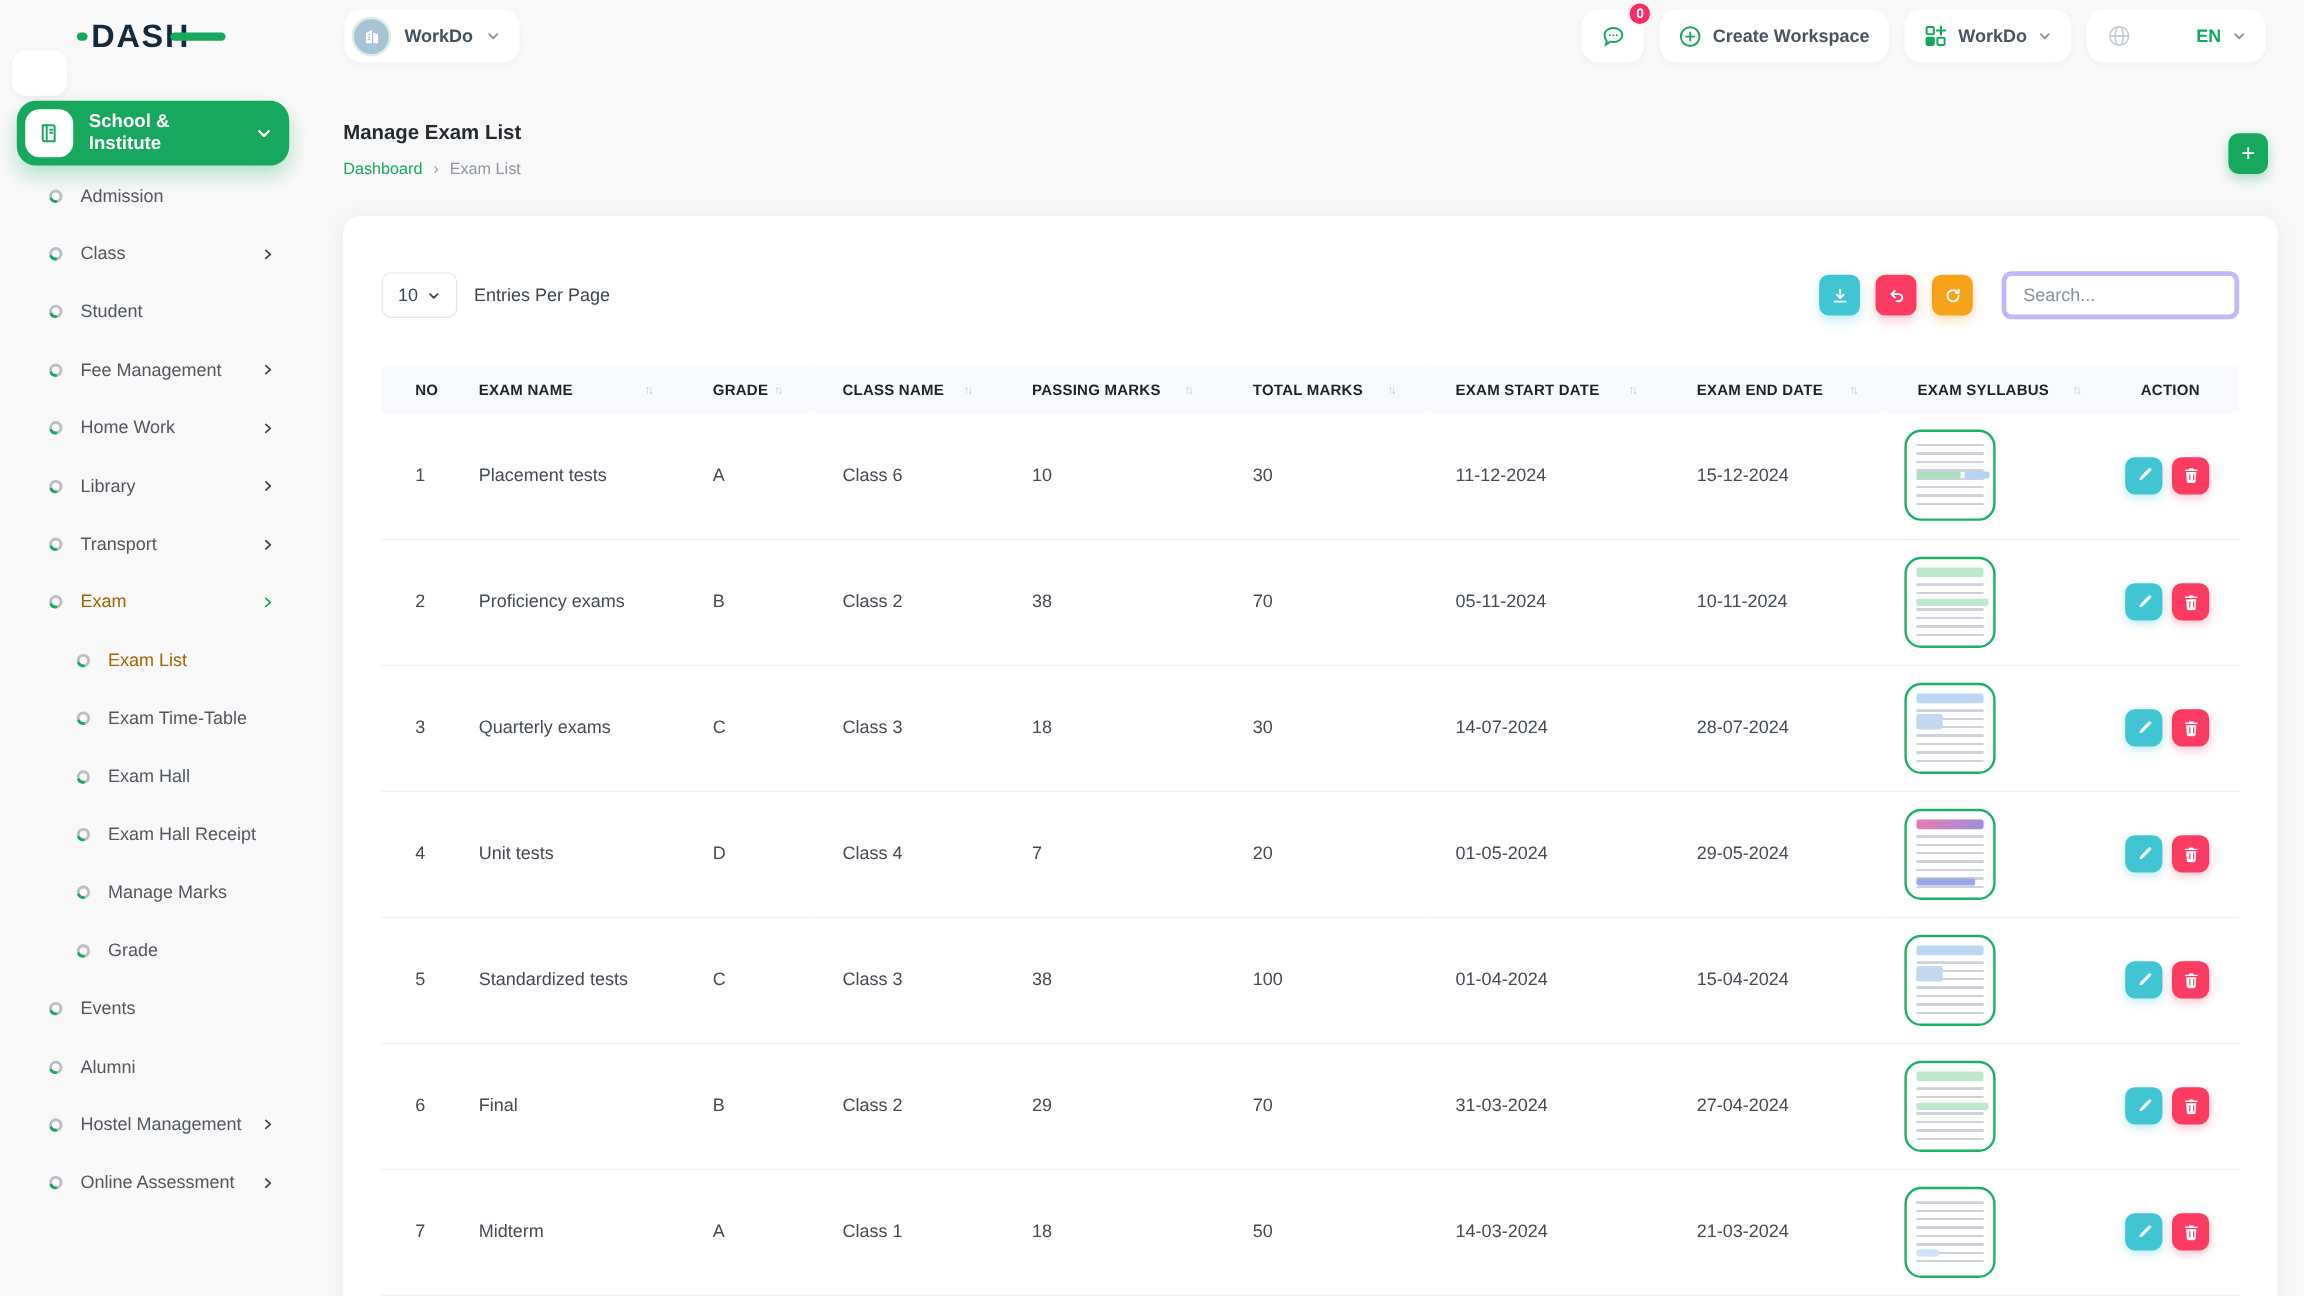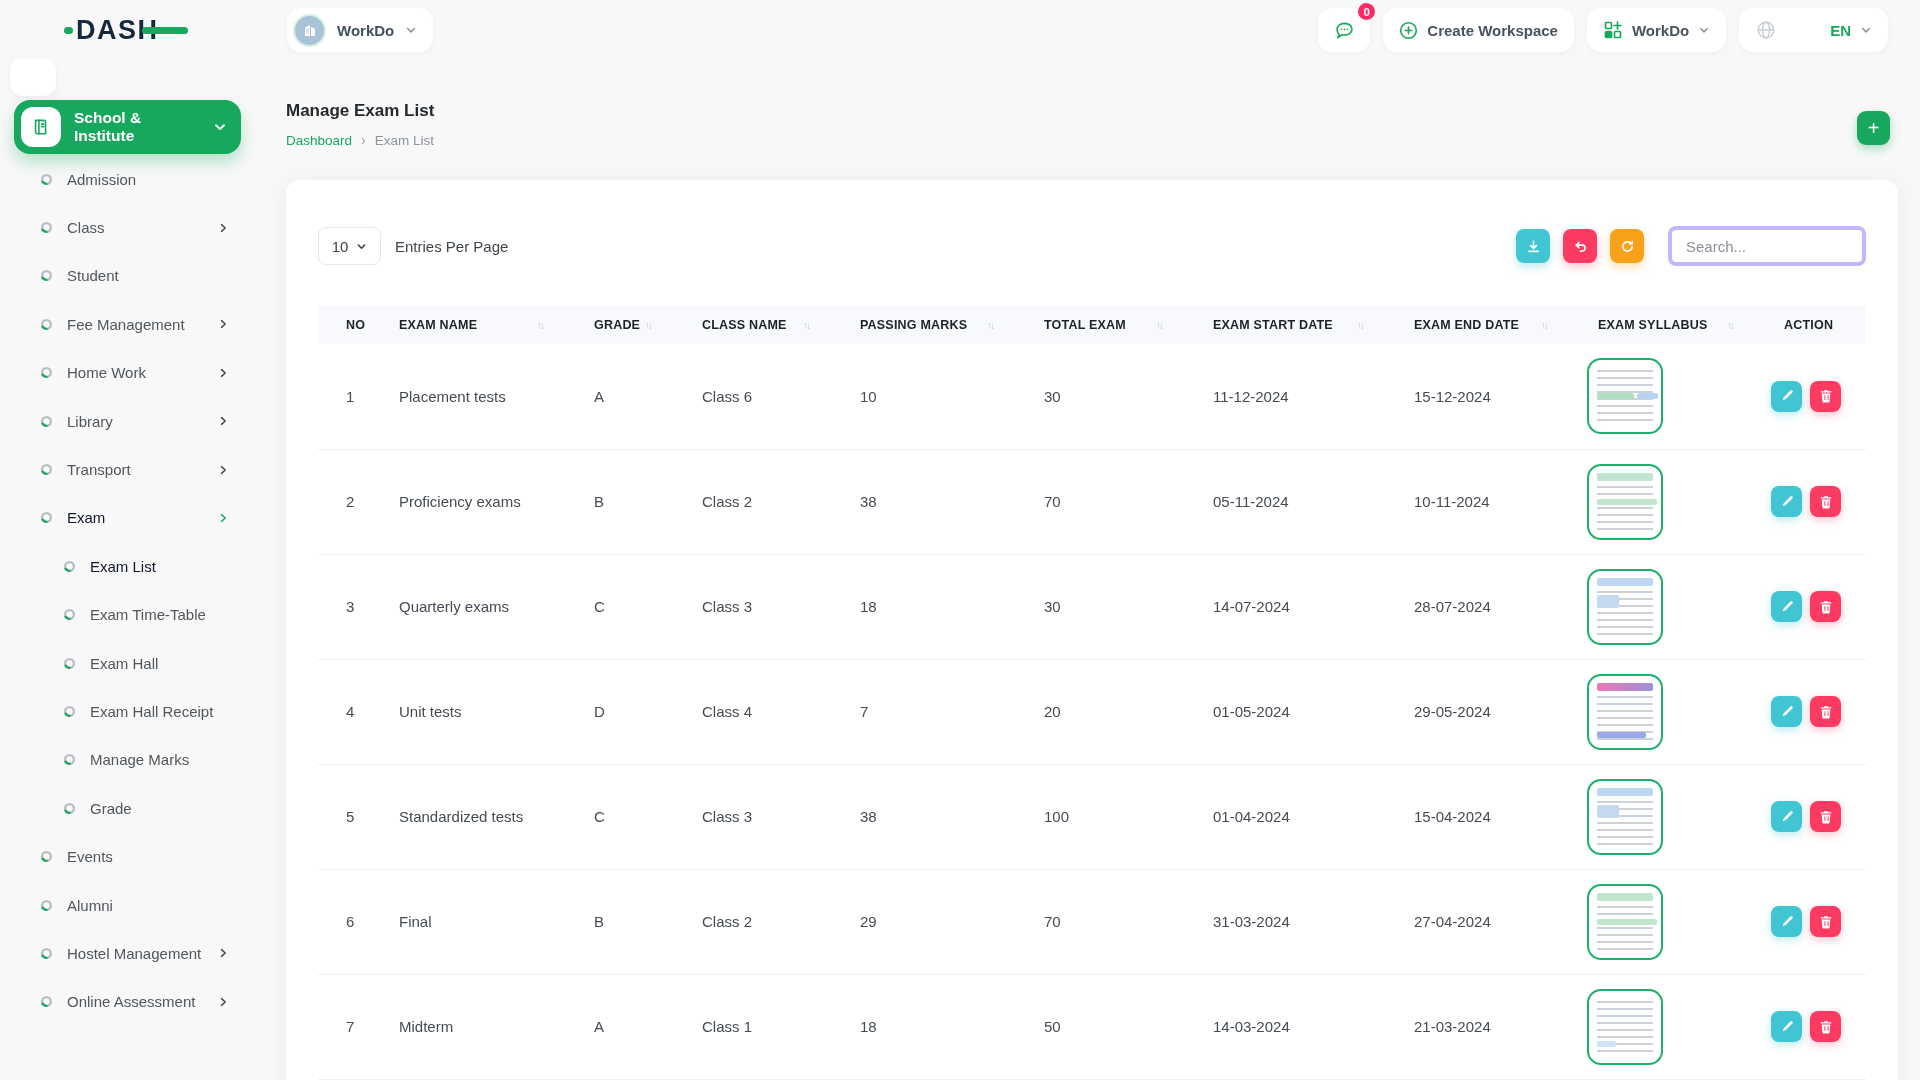--- a/index.html
+++ b/index.html
@@ -20,35 +20,35 @@
   .chip { background:#fff; border-radius:14px; height:44px; display:flex; align-items:center; gap:9px;
           padding:0 16px; box-shadow:0 2px 6px rgba(35,45,60,.04); cursor:pointer; }
   .chip .chip-label { font-size:15px; font-weight:600; color:#4a5360; }
   .chat-chip { position:relative; width:52px; justify-content:center; padding:0; }
   .badge { position:absolute; top:-7px; right:-7px; min-width:21px; height:21px; border-radius:50%;
            background:#fb2b63; color:#fff; font-size:11.5px; font-weight:700; display:flex;
            align-items:center; justify-content:center; border:2px solid #f8f8f8; }
   .lang-label { color:#17a85e !important;margin-left:44px; }
 
   
-  .sidebar { position:absolute; left:0; top:58px; width:265px; bottom:0; }
+  .sidebar { position:absolute; left:0; top:42px; width:265px; bottom:0; }
   .collapse-chip { position:absolute; left:10px; top:0px; width:46px; height:38px; background:#fff;
                    border-radius:12px; box-shadow:0 2px 6px rgba(35,45,60,.05); cursor:pointer; }
   .section-btn { position:absolute; left:14px; top:42px; width:227px; height:54px; background:#17a85e;
                  border-radius:16px; display:flex; align-items:center; gap:13px; padding:0 14px 0 7px;
                  box-shadow:0 8px 16px rgba(23,168,94,.30); cursor:pointer; }
   .section-icon-box { width:40px; height:40px; background:#fff; border-radius:12px; display:flex;
                       align-items:center; justify-content:center; }
   .section-label { color:#fff; font-size:15.5px; font-weight:700; flex:1; }
   .menu { list-style:none; position:absolute; top:97px; left:0; right:0; }
   .menu-item { height:48.4px; display:flex; align-items:center; padding:0 36px 0 40px; cursor:pointer; }
   .menu-item.sub { padding-left:63px; }
   .mi-icon { display:flex; margin-right:14px; flex:none; }
   .mi-label { font-size:15px; color:#51575f; }
-  .menu-item.active .mi-label { color:#0f172a;text-align:center; }
+  .menu-item.active .mi-label { color:#a16207;text-align:center; }
   .mi-chev { margin-left:auto; display:flex; }
   .menu-item.active .mi-chev svg polyline { stroke:#17a85e; }
 
   
   .main { position:absolute; left:286px; top:58px; right:22px; bottom:0; }
   .page-head { position:absolute; top:38px; left:0; right:0; }
   .page-title { font-size:17px; font-weight:700; color:#24292f; line-height:30px; }
   .breadcrumb { margin-top:6px; font-size:13.5px; display:flex; align-items:center; gap:9px; }
   .bc-root { color:#17a85e; cursor:pointer; }
   .bc-sep { color:#9aa1ab; font-size:14px; }
@@ -499,21 +499,21 @@
                 </div>
               </th>
               <th>
                 <div class="th-inner">
                   <span class="th-label">PASSING MARKS</span>
                   <span class="th-sort">↑↓</span>
                 </div>
               </th>
               <th>
                 <div class="th-inner">
-                  <span class="th-label">TOTAL EXAM</span>
+                  <span class="th-label">TOTAL MARKS</span>
                   <span class="th-sort">↑↓</span>
                 </div>
               </th>
               <th>
                 <div class="th-inner">
                   <span class="th-label">EXAM START DATE</span>
                   <span class="th-sort">↑↓</span>
                 </div>
               </th>
               <th>

